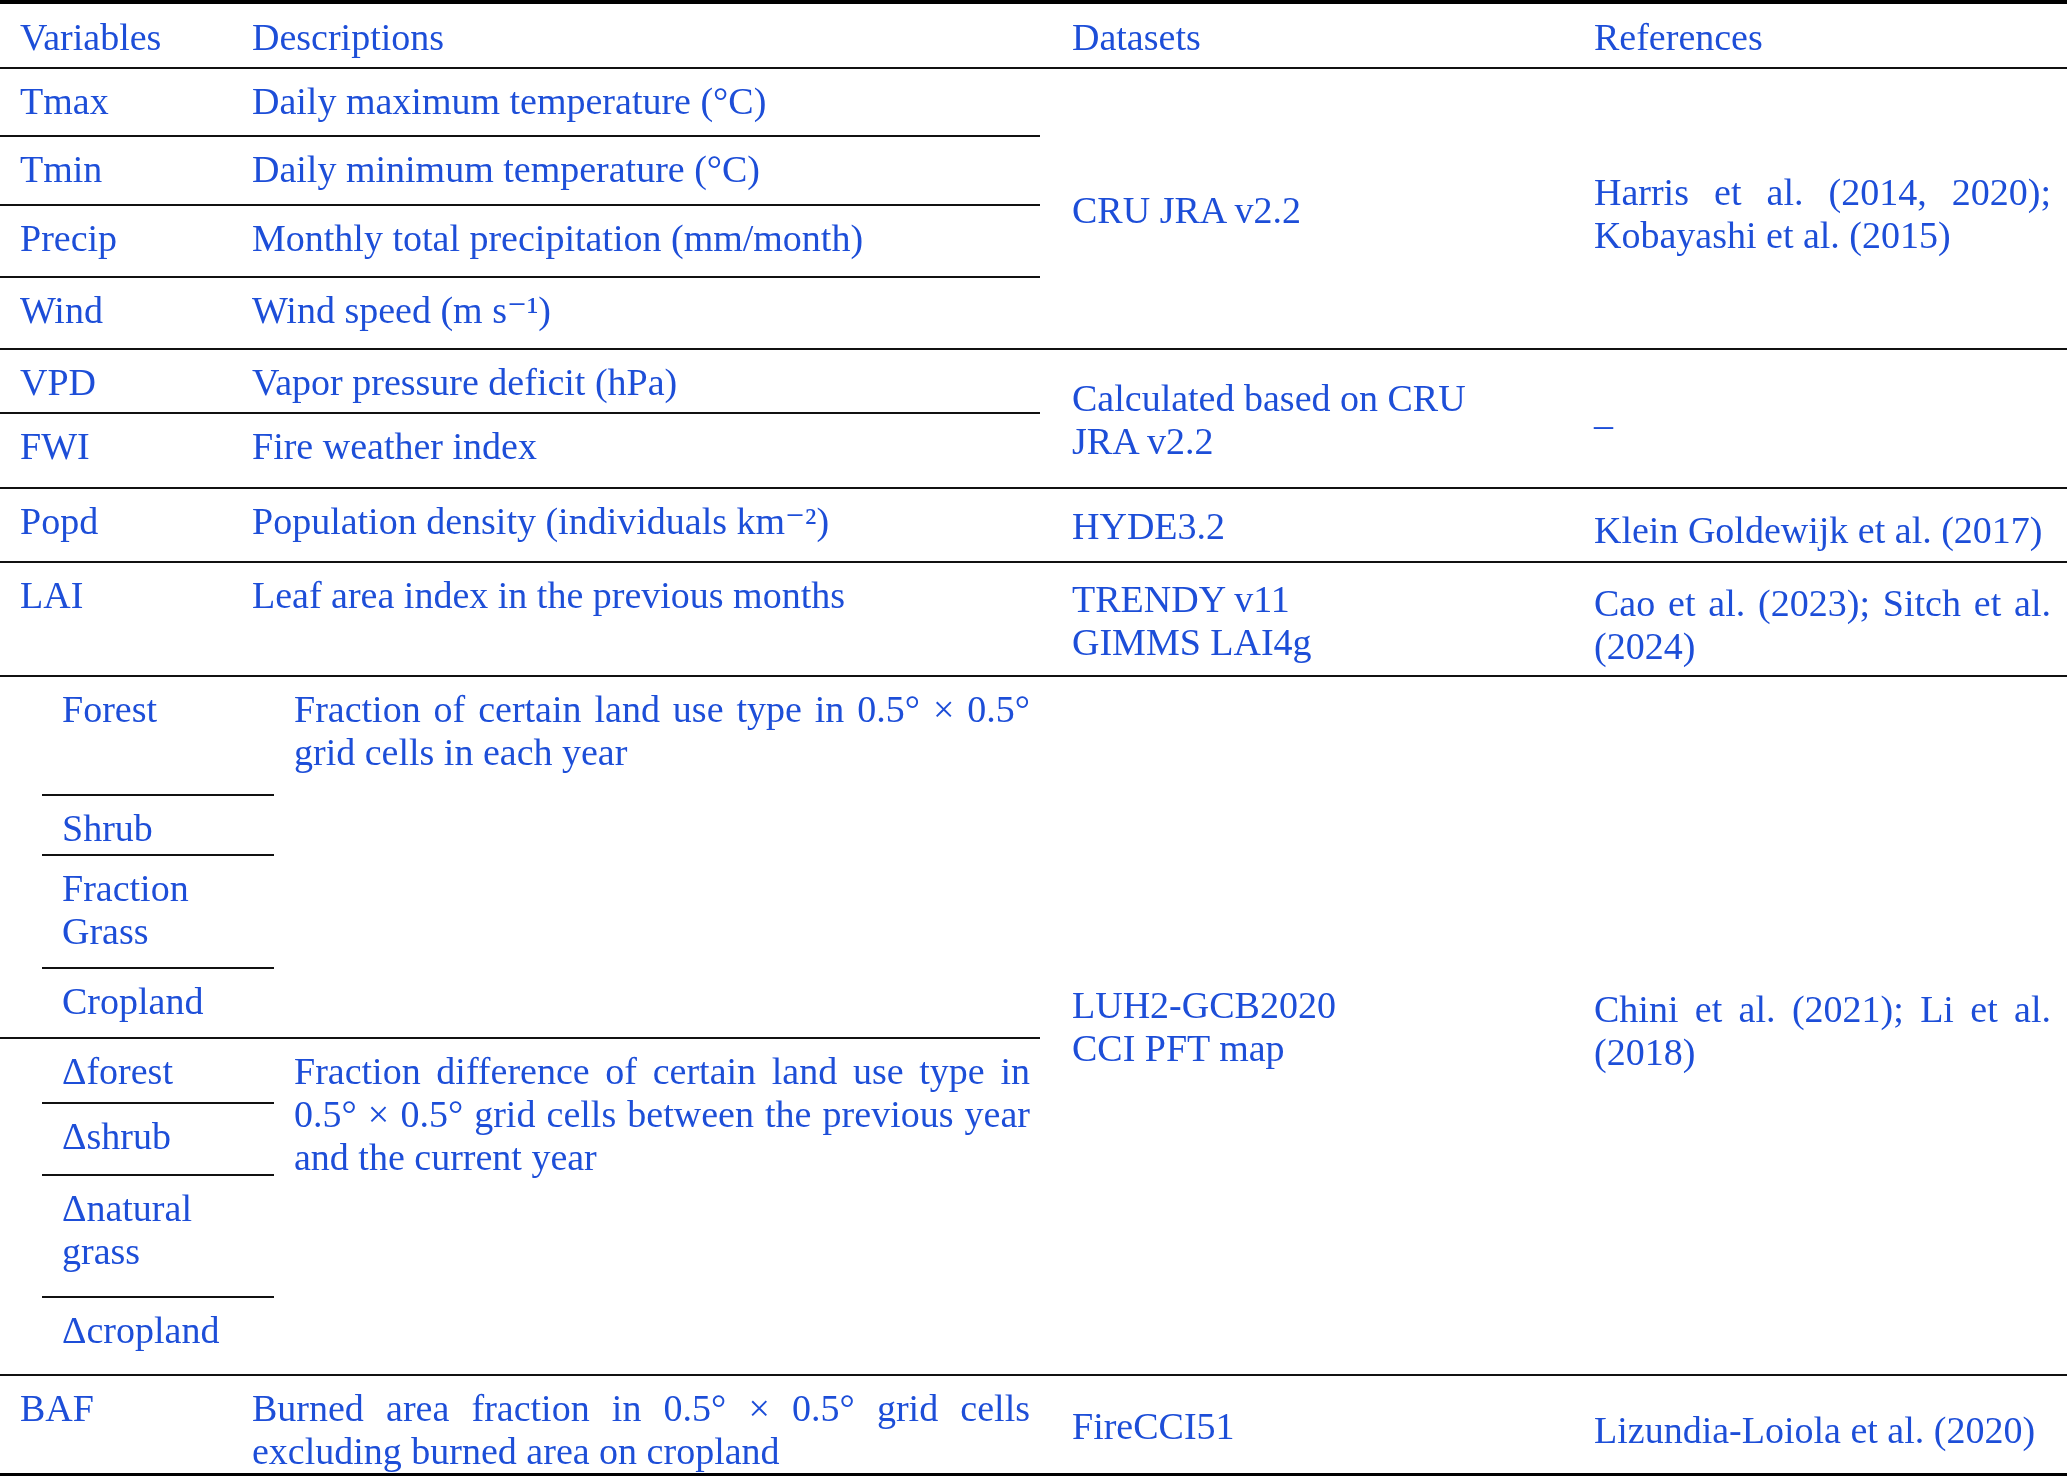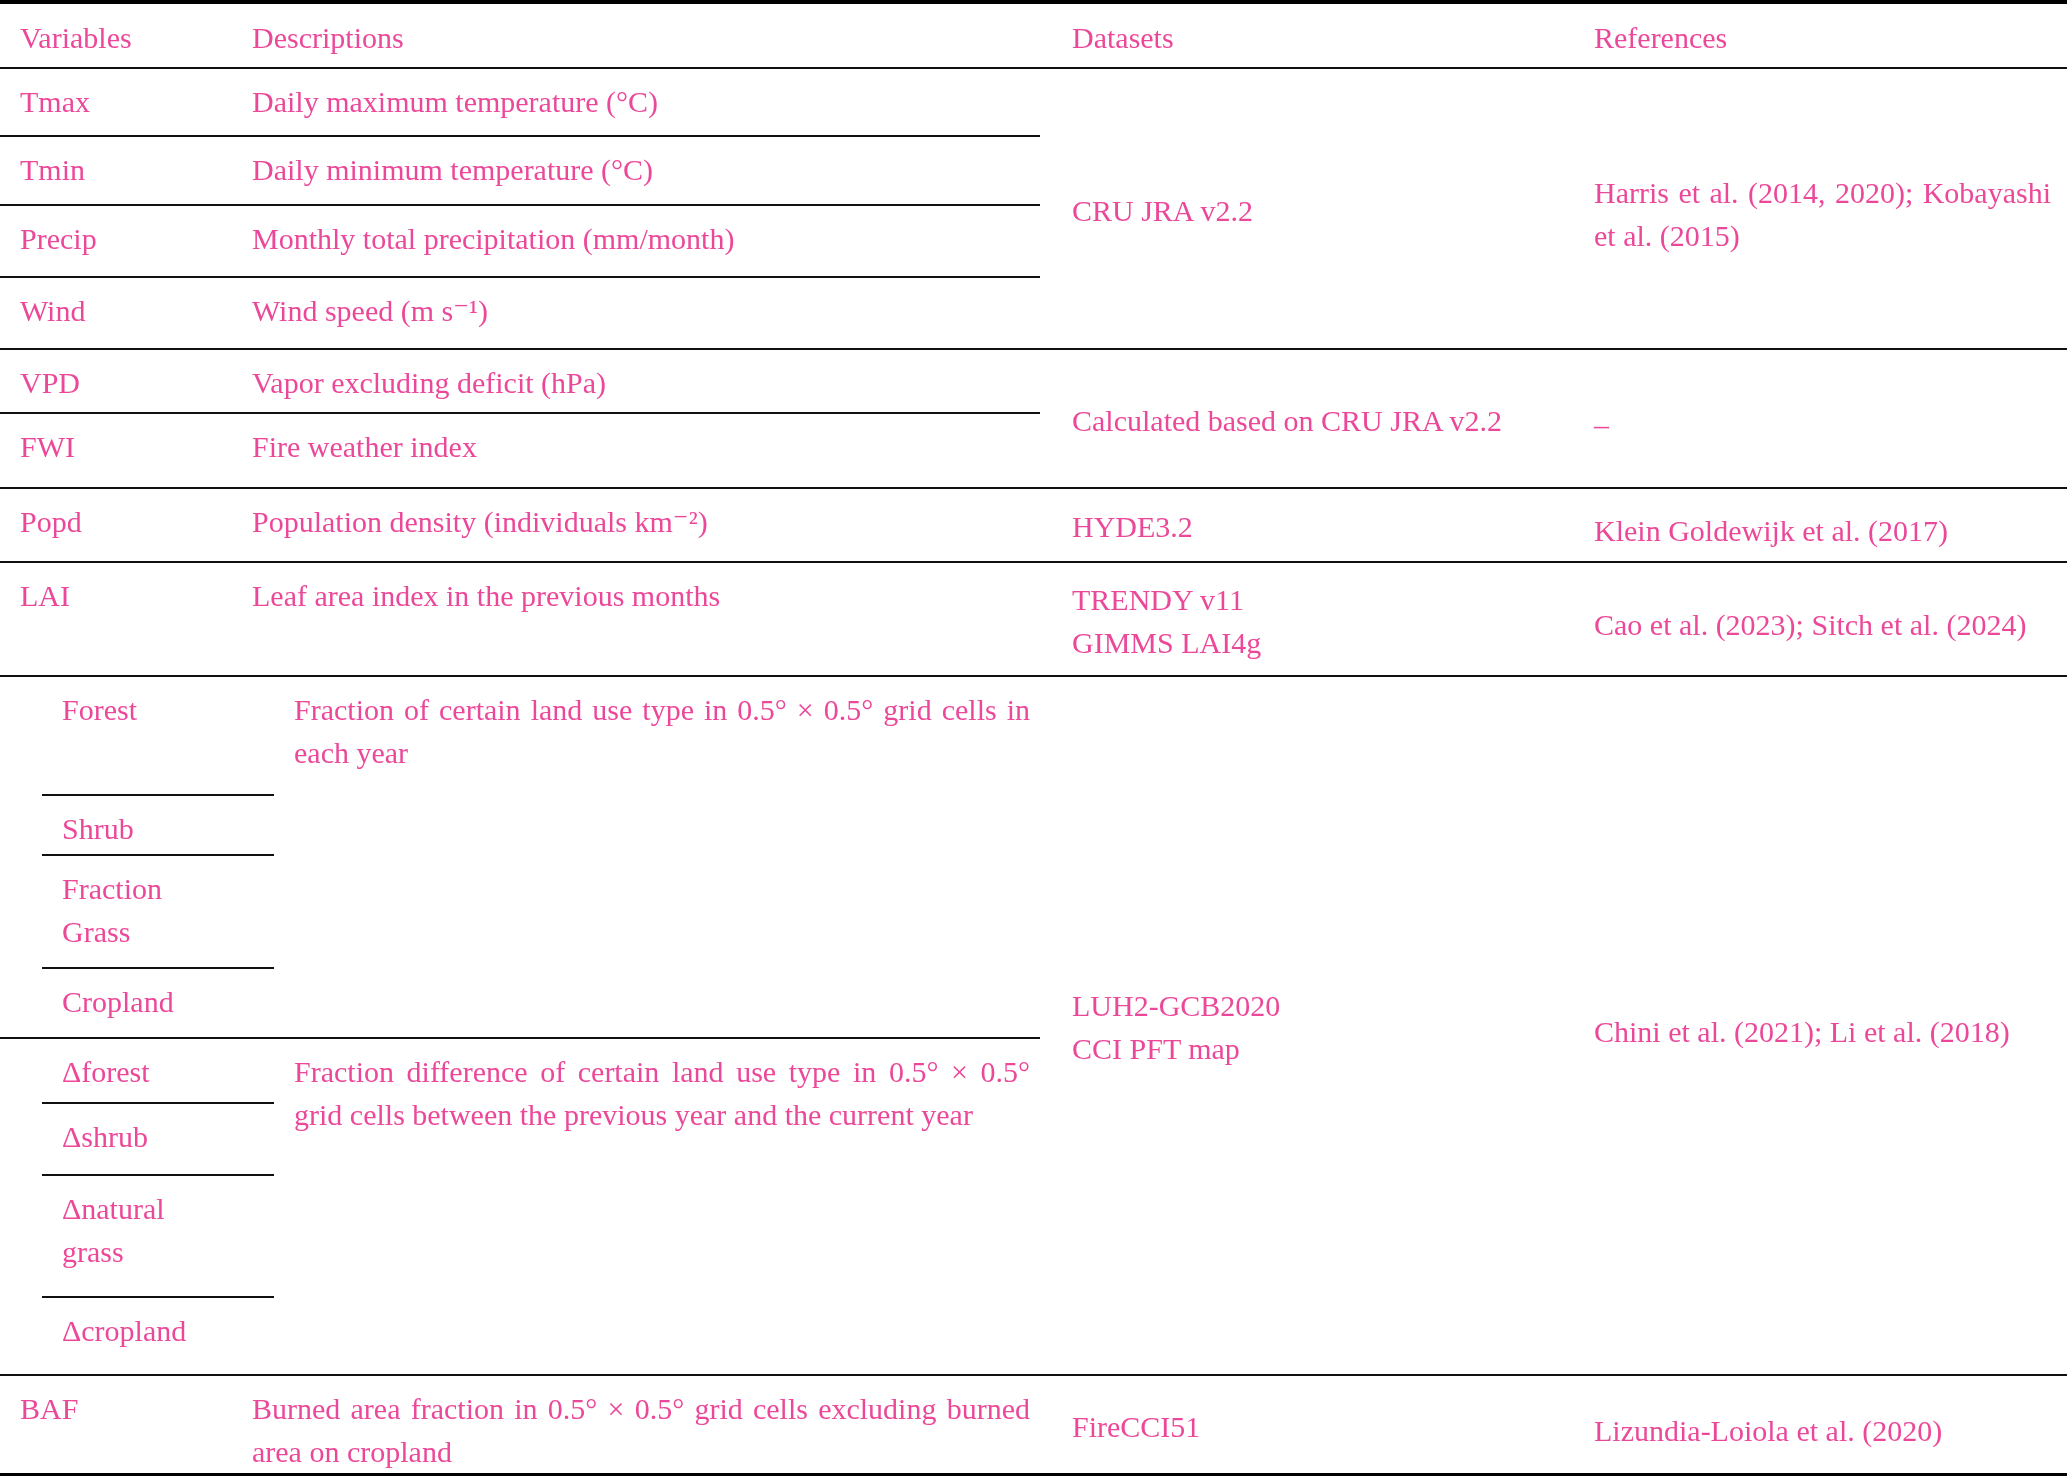--- a/index.html
+++ b/index.html
@@ -1,23 +1,23 @@
 <!DOCTYPE html>
 <html><head>
 <meta charset="utf-8">
 <style>
   html, body { margin: 0; padding: 0; background: #ffffff; }
   .table {
     position: relative;
     width: 2067px;
     height: 1480px;
     background: #ffffff;
-    color: #ec4899;
+    color: #1d4ed8;
     font-family: "Liberation Serif", "DejaVu Serif", serif;
-    font-size: 30px;
+    font-size: 38px;
     line-height: 43px;
     box-sizing: border-box;
   }
   .rule { height: 2px; background: #111111; }
   .rule.thick { height: 4px; background: #000000; }
   .band { display: flex; align-items: stretch; }
   .group { display: flex; align-items: center; }
   .gleft { width: 1040px; flex: 0 0 1040px; }
   .vrow { display: flex; align-items: stretch; }
   .c1 {
@@ -85,21 +85,21 @@
     </div>
     <div class="c4">Harris et al. (2014, 2020); Kobayashi et al. (2015)</div>
   </div>
 
   <div class="rule"></div>
 
   <div class="group">
     <div class="gleft">
       <div class="vrow" style="min-height:62px">
         <div class="c1">VPD</div>
-        <div class="c2">Vapor excluding deficit (hPa)</div>
+        <div class="c2">Vapor pressure deficit (hPa)</div>
       </div>
       <div class="rule"></div>
       <div class="vrow" style="min-height:73px">
         <div class="c1">FWI</div>
         <div class="c2">Fire weather index</div>
       </div>
     </div>
     <div class="c3">
       <div>Calculated based on CRU JRA v2.2</div>
     </div>

